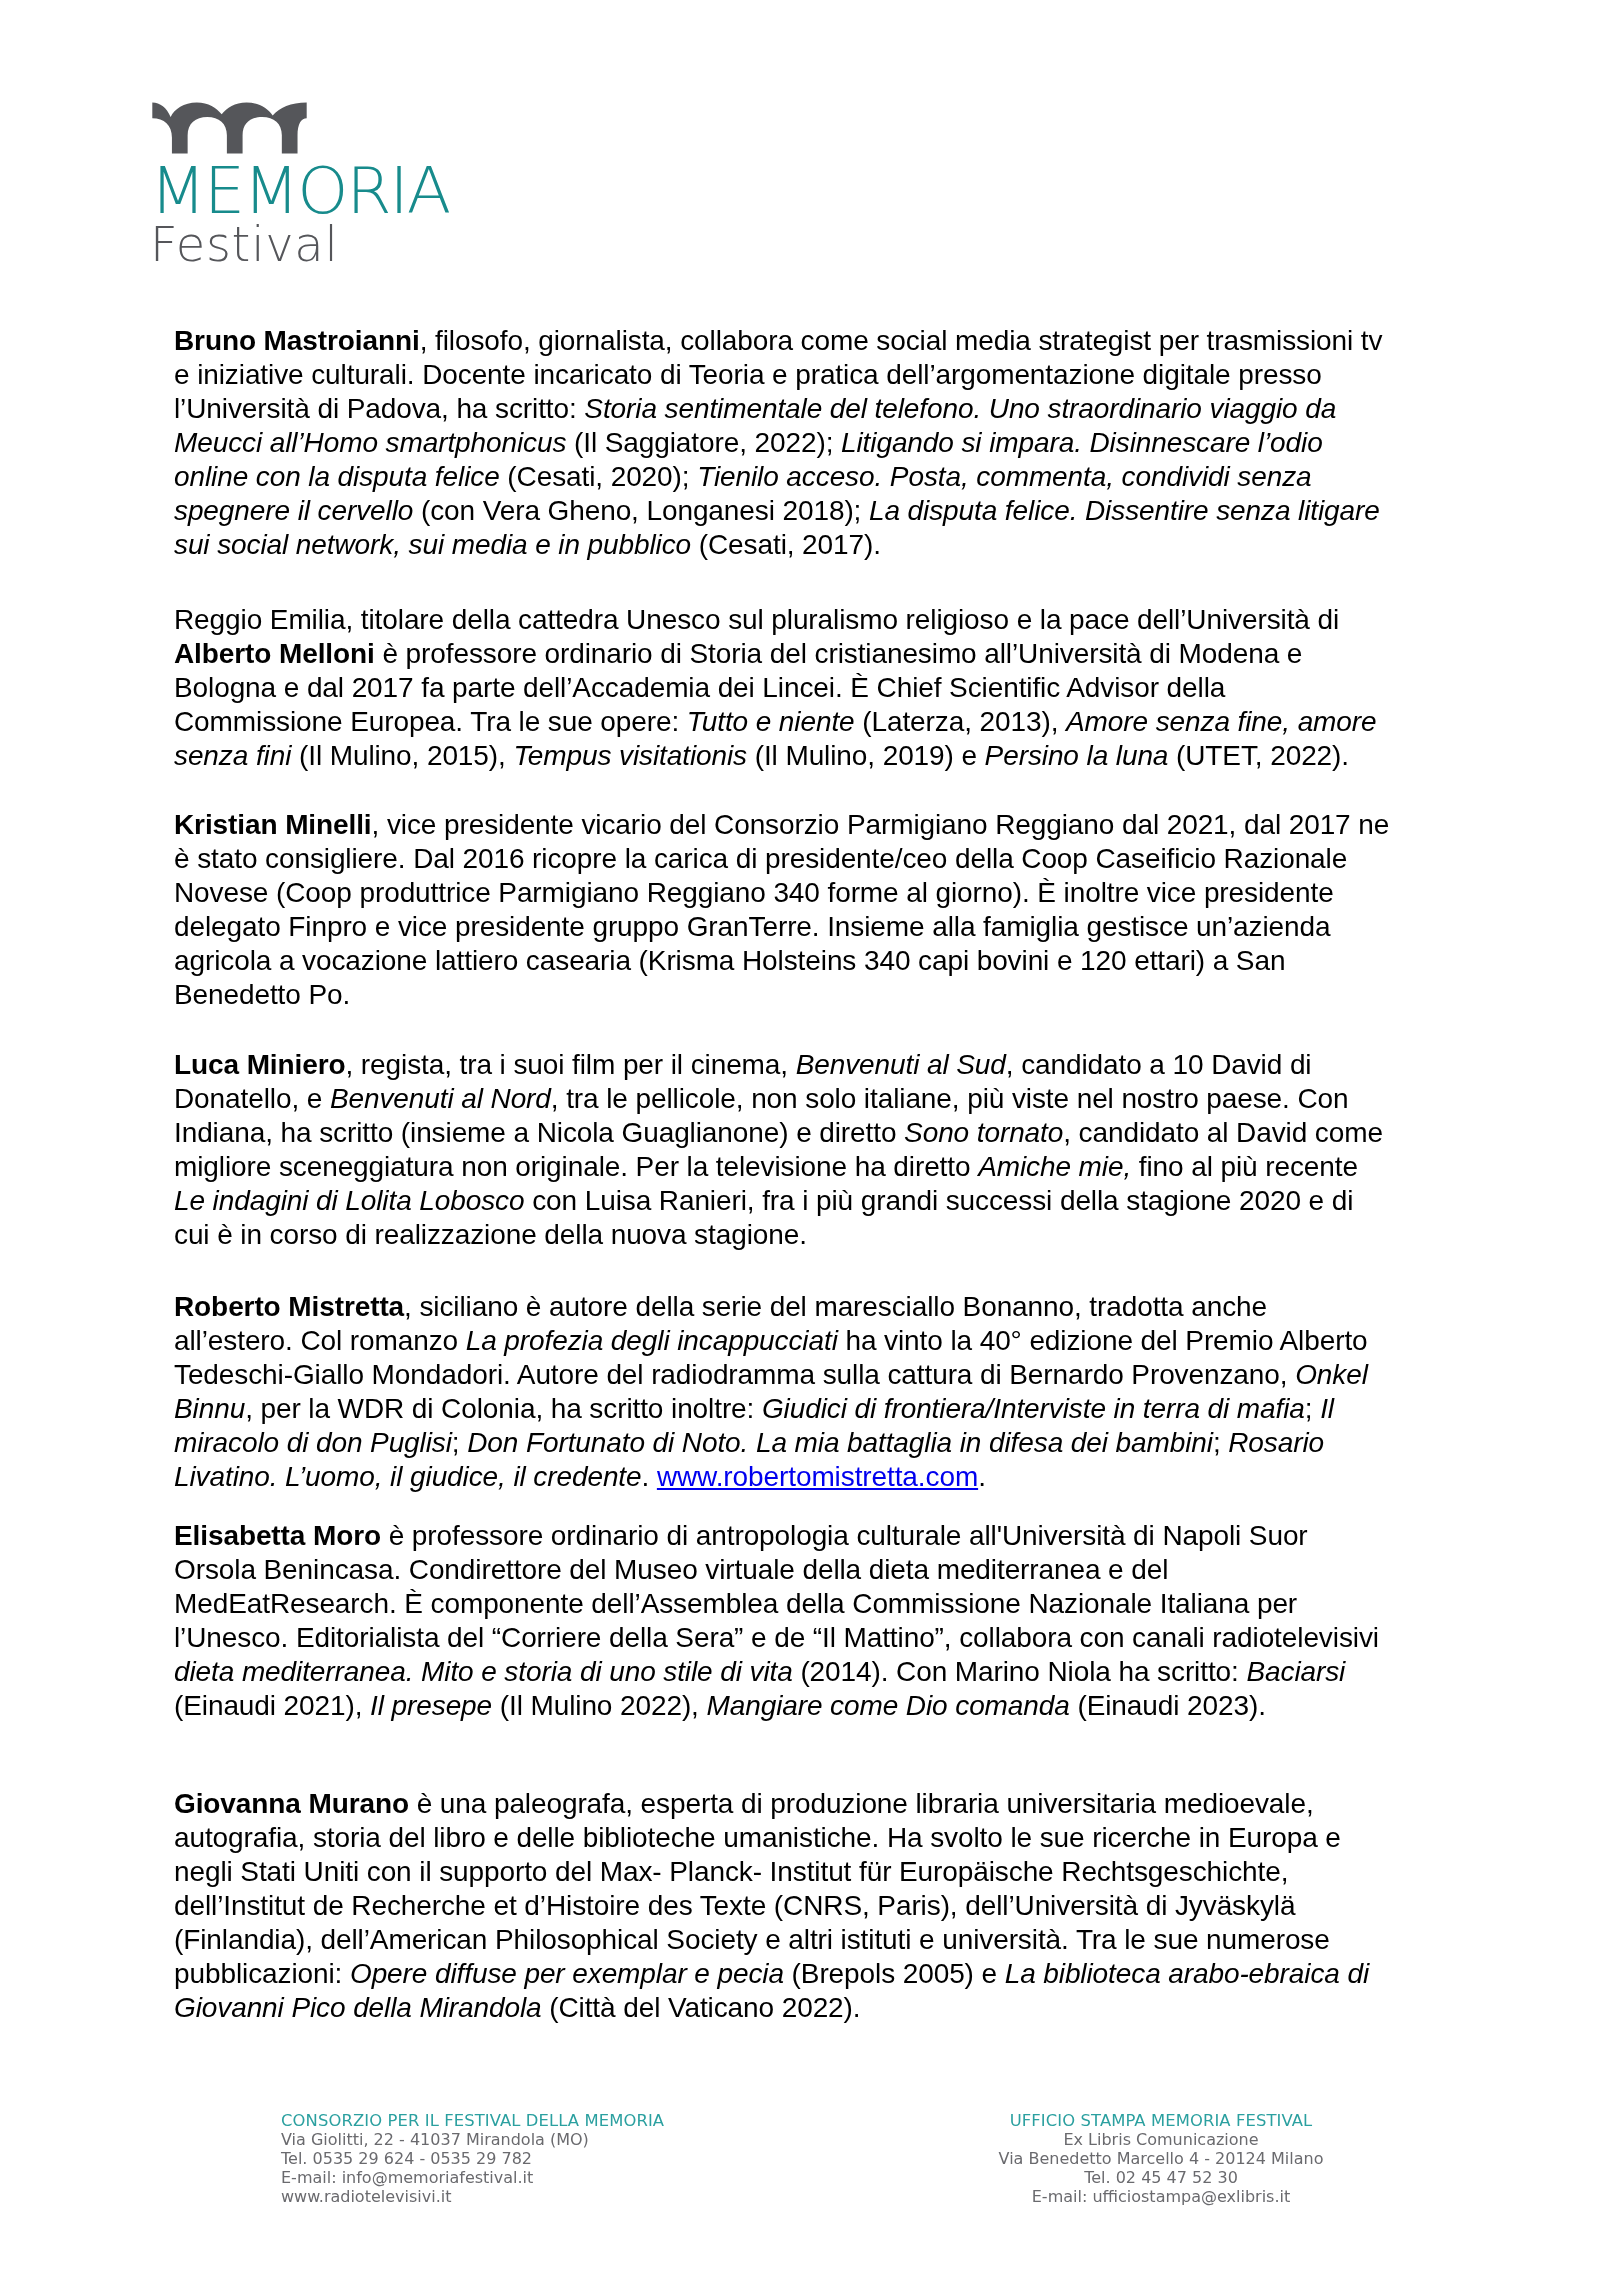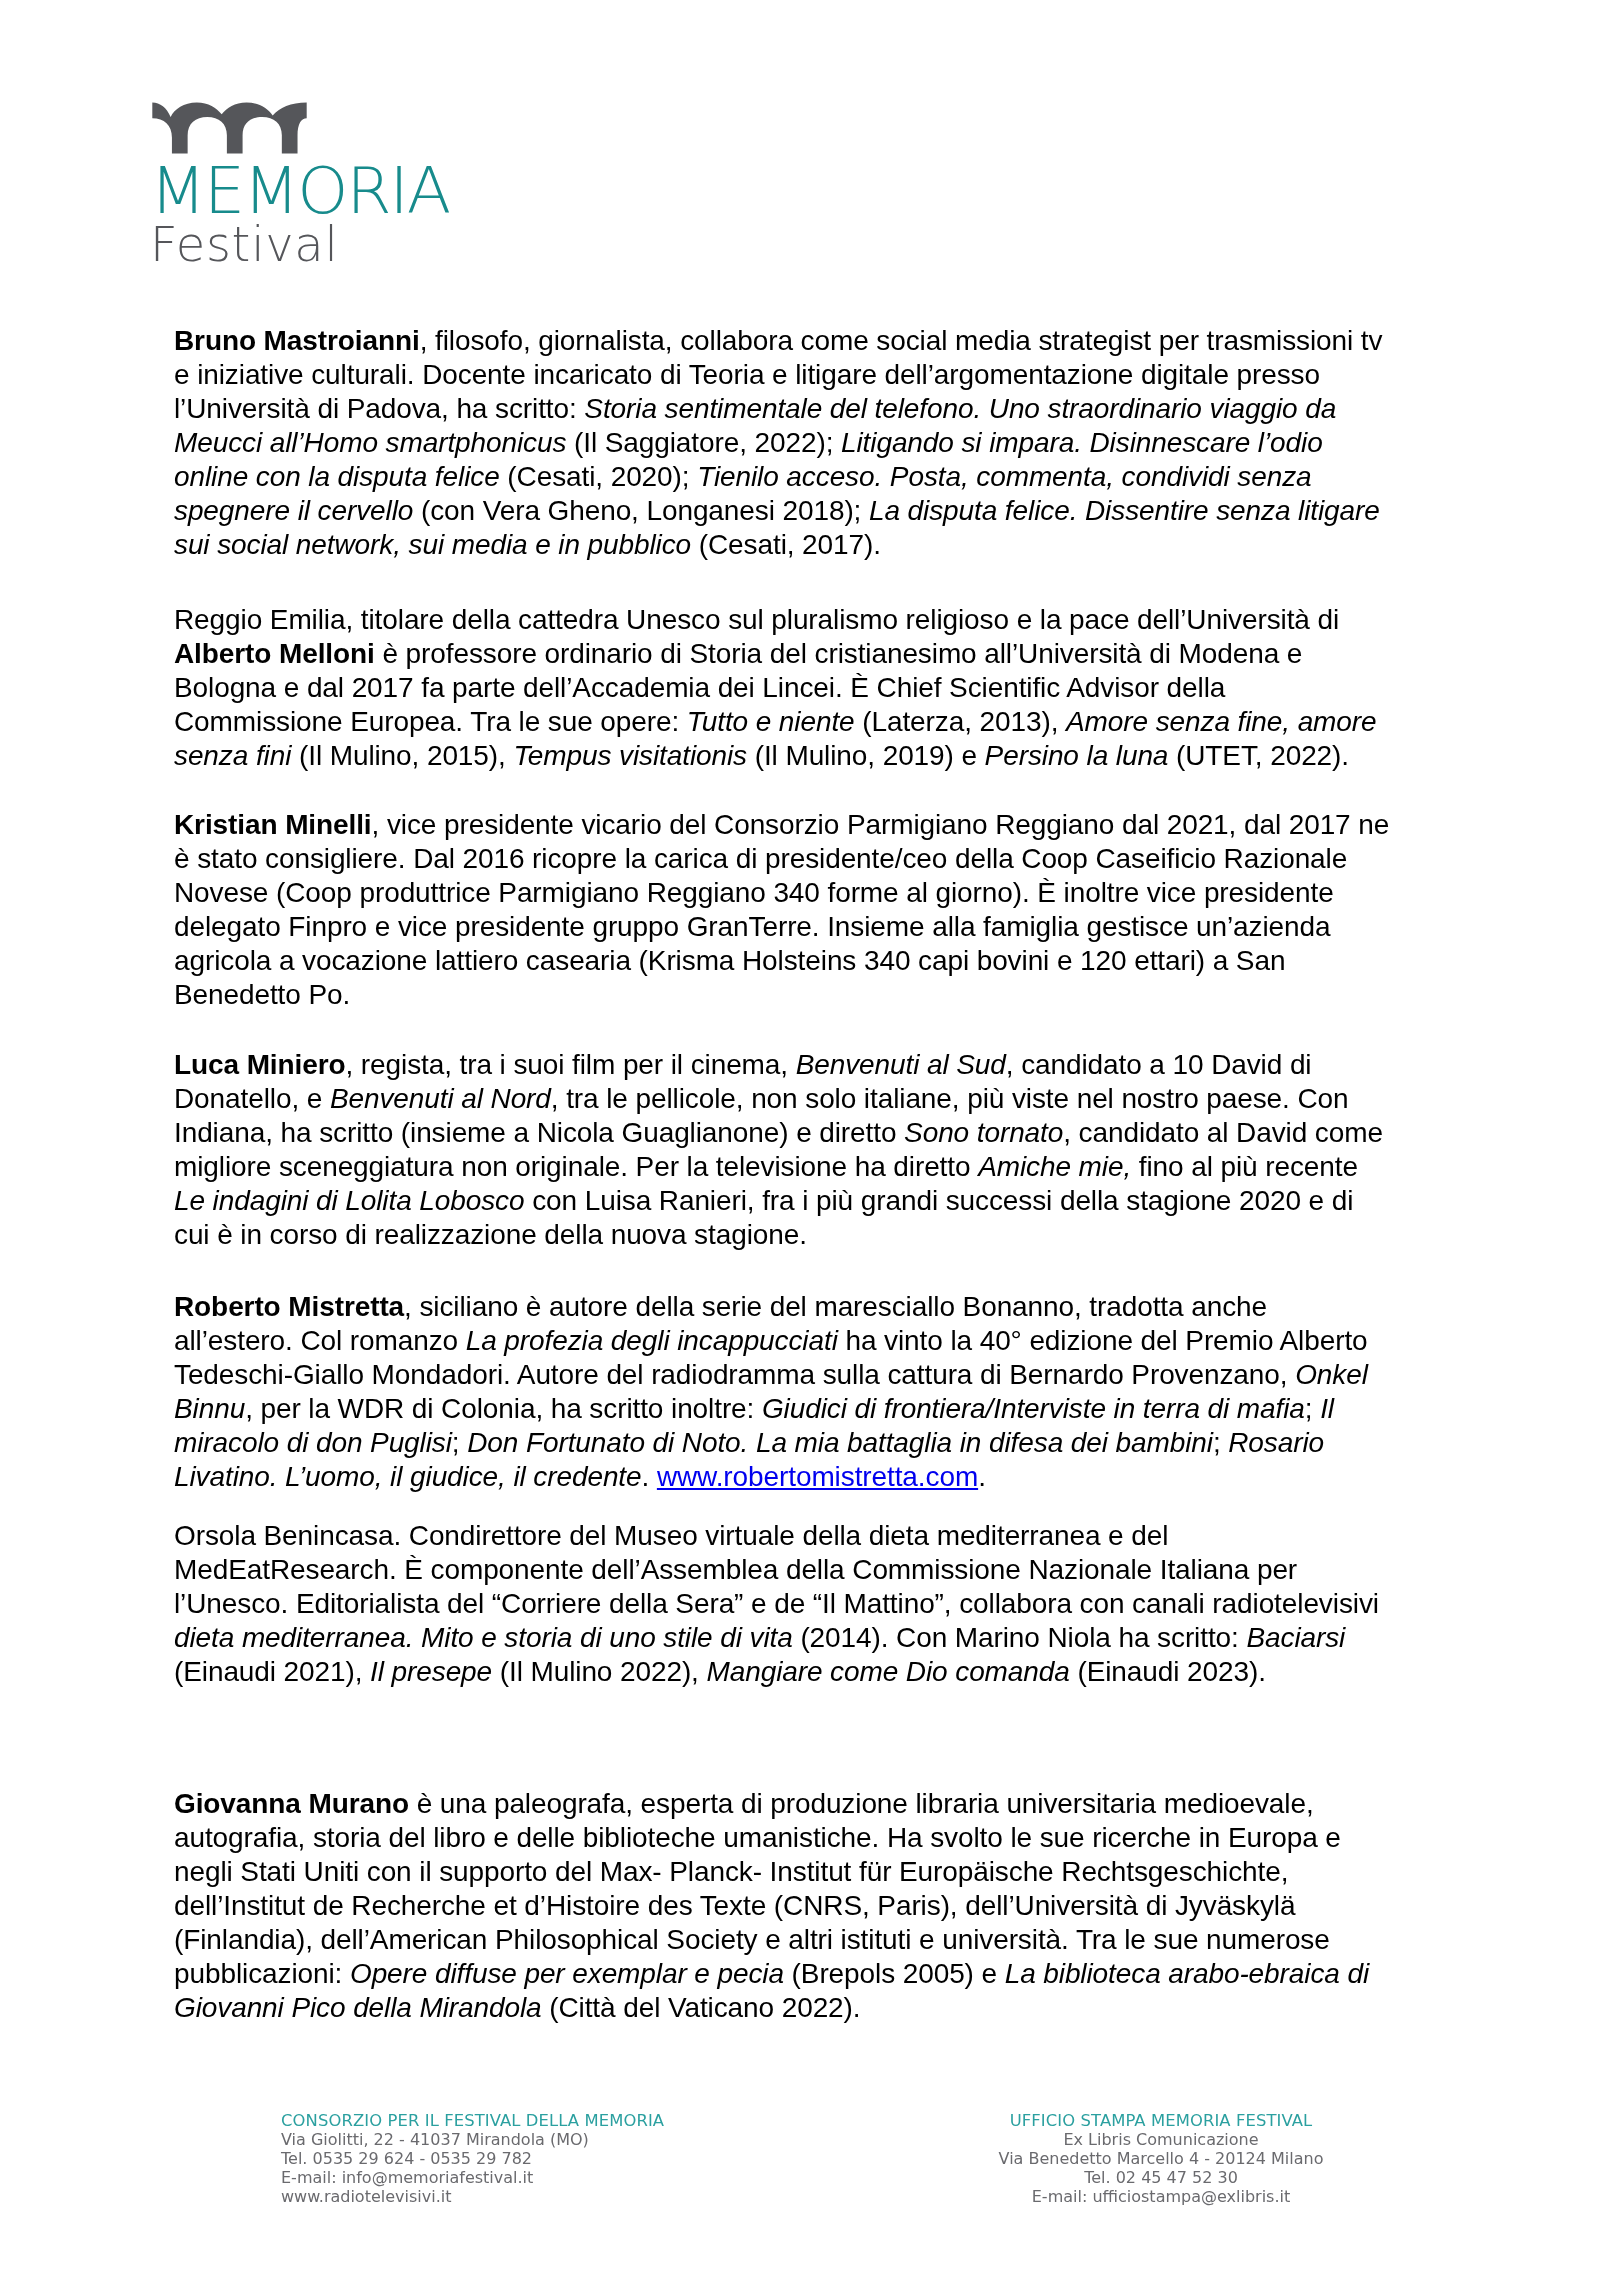--- a/index.html
+++ b/index.html
@@ -31,21 +31,21 @@
   <svg class="logo-mark" viewBox="0 0 240 82" xmlns="http://www.w3.org/2000/svg">
     <path d="M2 2 L2 26 C20 26 32 36 32 56 L32 80 L56 80 L56 52 C56 34 68 24 86 24 C104 24 116 34 116 52 L116 80 L140 80 L140 52 C140 34 152 24 170 24 C188 24 200 34 200 52 L200 80 L224 80 L224 52 C224 34 230 26 238 26 L238 2 C214 2 196 10 186 22 C178 10 164 2 146 2 C128 2 116 10 108 20 C100 10 88 2 70 2 C50 2 36 12 30 24 C24 10 14 2 2 2 Z" fill="#55565a"></path>
   </svg>
   <div class="logo-title">MEMORIA</div>
   <div class="logo-sub">Festival</div>
 </div>
 
 <div id="bios">
     <div class="para" style="position: absolute; left: 158px; top: 308px; width: 1335px;">
       <span class="line"><b>Bruno Mastroianni</b><span>, filosofo, giornalista, collabora come social media strategist per trasmissioni tv</span></span>
-      <span class="line"><span>e iniziative culturali. Docente incaricato di Teoria e litigare dell’argomentazione digitale presso</span></span>
+      <span class="line"><span>e iniziative culturali. Docente incaricato di Teoria e pratica dell’argomentazione digitale presso</span></span>
       <span class="line"><span>l’Università di Padova, ha scritto: </span><i>Storia sentimentale del telefono. Uno straordinario viaggio da</i></span>
       <span class="line"><i>Meucci all’Homo smartphonicus</i><span> (Il Saggiatore, 2022); </span><i>Litigando si impara. Disinnescare l’odio</i></span>
       <span class="line"><i>online con la disputa felice</i><span> (Cesati, 2020); </span><i>Tienilo acceso. Posta, commenta, condividi senza</i></span>
       <span class="line"><i>spegnere il cervello</i><span> (con Vera Gheno, Longanesi 2018); </span><i>La disputa felice. Dissentire senza litigare</i></span>
       <span class="line"><i>sui social network, sui media e in pubblico</i><span> (Cesati, 2017).</span></span>
     </div>
     <div class="para" style="position: absolute; left: 158px; top: 587px; width: 1335px;">
       <span class="line"><span>Reggio Emilia, titolare della cattedra Unesco sul pluralismo religioso e la pace dell’Università di</span></span>
       <span class="line"><b>Alberto Melloni</b><span> è professore ordinario di Storia del cristianesimo all’Università di Modena e</span></span>
       <span class="line"><span>Bologna e dal 2017 fa parte dell’Accademia dei Lincei. È Chief Scientific Advisor della</span></span>
@@ -70,20 +70,21 @@
     </div>
     <div class="para" style="position: absolute; left: 158px; top: 1274px; width: 1335px;">
       <span class="line"><b>Roberto Mistretta</b><span>, siciliano è autore della serie del maresciallo Bonanno, tradotta anche</span></span>
       <span class="line"><span>all’estero. Col romanzo </span><i>La profezia degli incappucciati</i><span> ha vinto la 40° edizione del Premio Alberto</span></span>
       <span class="line"><span>Tedeschi-Giallo Mondadori. Autore del radiodramma sulla cattura di Bernardo Provenzano, </span><i>Onkel</i></span>
       <span class="line"><i>Binnu</i><span>, per la WDR di Colonia, ha scritto inoltre: </span><i>Giudici di frontiera/Interviste in terra di mafia</i><span>; </span><i>Il</i></span>
       <span class="line"><i>miracolo di don Puglisi</i><span>; </span><i>Don Fortunato di Noto. La mia battaglia in difesa dei bambini</i><span>; </span><i>Rosario</i></span>
       <span class="line"><i>Livatino. L’uomo, il giudice, il credente</i><span>. </span><a>www.robertomistretta.com</a><span>.</span></span>
     </div>
     <div class="para" style="position: absolute; left: 158px; top: 1503px; width: 1335px;">
+      <span class="line"><b>Elisabetta Moro</b><span> è professore ordinario di antropologia culturale all'Università di Napoli Suor</span></span>
       <span class="line"><span>Orsola Benincasa. Condirettore del Museo virtuale della dieta mediterranea e del</span></span>
       <span class="line"><span>MedEatResearch. È componente dell’Assemblea della Commissione Nazionale Italiana per</span></span>
       <span class="line"><span>l’Unesco. Editorialista del “Corriere della Sera” e de “Il Mattino”, collabora con canali radiotelevisivi</span></span>
       <span class="line"><i>dieta mediterranea. Mito e storia di uno stile di vita</i><span> (2014). Con Marino Niola ha scritto: </span><i>Baciarsi</i></span>
       <span class="line"><span>(Einaudi 2021), </span><i>Il presepe</i><span> (Il Mulino 2022), </span><i>Mangiare come Dio comanda</i><span> (Einaudi 2023).</span></span>
     </div>
     <div class="para" style="position: absolute; left: 158px; top: 1771px; width: 1335px;">
       <span class="line"><b>Giovanna Murano</b><span> è una paleografa, esperta di produzione libraria universitaria medioevale,</span></span>
       <span class="line"><span>autografia, storia del libro e delle biblioteche umanistiche. Ha svolto le sue ricerche in Europa e</span></span>
       <span class="line"><span>negli Stati Uniti con il supporto del Max- Planck- Institut für Europäische Rechtsgeschichte,</span></span>

